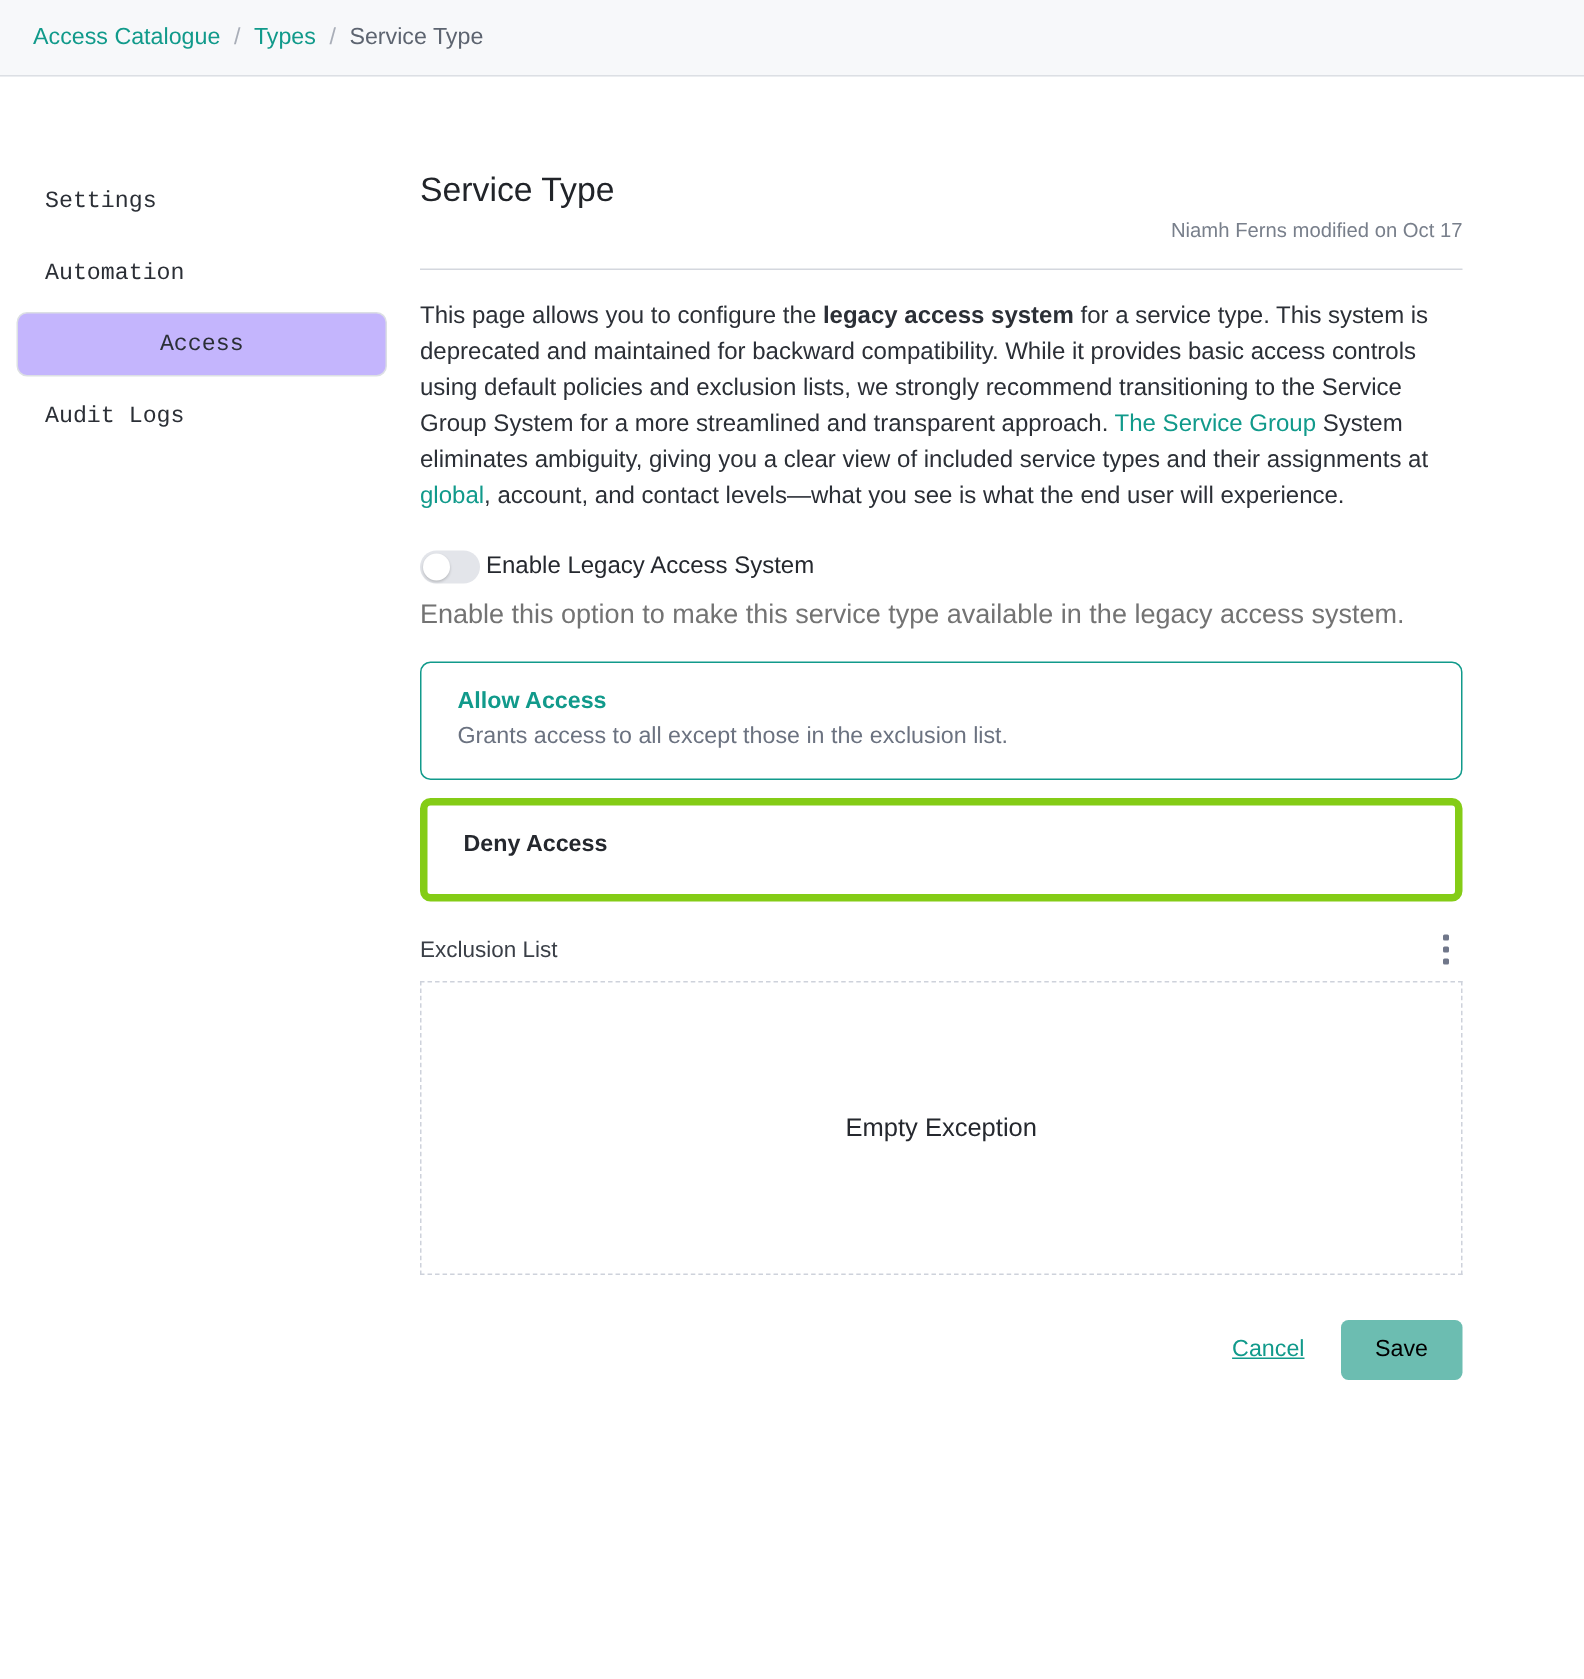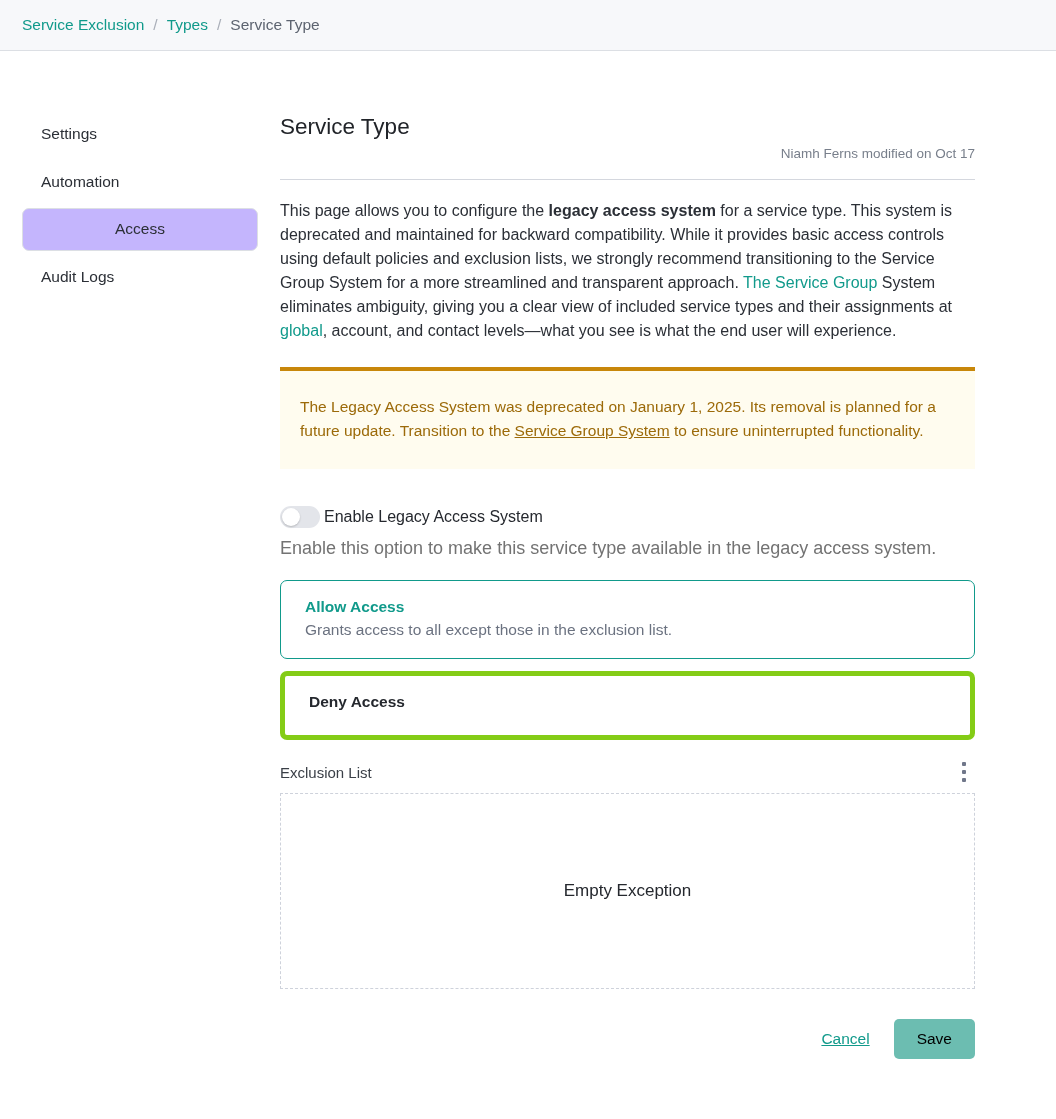--- a/index.html
+++ b/index.html
@@ -23,21 +23,21 @@
     align-items: center;
     padding: 0 0 0 22px;
   }
   .crumbs { display: flex; align-items: center; font-size: 15.5px; }
   .crumb-link { color: #119A8B; text-decoration: none; cursor: pointer; }
   .crumb-sep { color: #A9AEB8; margin: 0 9px; }
   .crumb-current { color: #5D6470; }
 
   
   .shell { display: flex; align-items: flex-start; }
-  .sidebar { width: 280px; padding: 62px 22px 0 22px; flex: 0 0 280px; }
+  .sidebar { width: 280px; padding: 62px 22px 0 11px; flex: 0 0 280px; font-family: Liberation Mono, monospace; }
   .nav-item {
     font-size: 15.5px;
     color: #2B2F36;
     padding: 11px 18px;
     border-radius: 7px;
     margin-bottom: 5px;
     cursor: pointer;
     border: 1px solid transparent;
     line-height: 1.2;
   }
@@ -168,21 +168,21 @@
     padding: 11px 23px;
     cursor: pointer;
     font-family: inherit;
   }
 </style>
 </head>
 <body>
 
 <div class="topbar">
   <div class="crumbs">
-    <a class="crumb-link">Service Exclusion</a>
+    <a class="crumb-link">Access Catalogue</a>
     <span class="crumb-sep">/</span>
     <a class="crumb-link">Types</a>
     <span class="crumb-sep">/</span>
     <span class="crumb-current">Service Type</span>
   </div>
 </div>
 
 <div class="shell">
 
   <nav class="sidebar">
@@ -204,25 +204,20 @@
 
     <h1 class="page-title">Service Type</h1>
     <div class="page-meta">Niamh Ferns modified on Oct 17</div>
 
     <div class="hr"></div>
 
     <p class="intro">
       <span>This page allows you to configure the </span><b>legacy access system</b><span> for a service type. This system is deprecated and maintained for backward compatibility. While it provides basic access controls using default policies and exclusion lists, we strongly recommend transitioning to the Service Group System for a more streamlined and transparent approach. </span><a class="link-teal">The Service Group</a><span> System eliminates ambiguity, giving you a clear view of included service types and their assignments at </span><a class="link-teal">global</a><span>, account, and contact levels—what you see is what the end user will experience.</span>
     </p>
 
-    <div class="banner">
-      <p class="banner-text">
-        <span>The Legacy Access System was deprecated on January 1, 2025. Its removal is planned for a future update. Transition to the </span><a class="link-amber">Service Group System</a><span> to ensure uninterrupted functionality.</span>
-      </p>
-    </div>
 
     <div class="toggle-row">
       <div class="switch">
         <span class="knob"></span>
       </div>
       <span class="toggle-label">Enable Legacy Access System</span>
     </div>
     <div class="toggle-help">Enable this option to make this service type available in the legacy access system.</div>
 
     <div class="opt-card selected">

